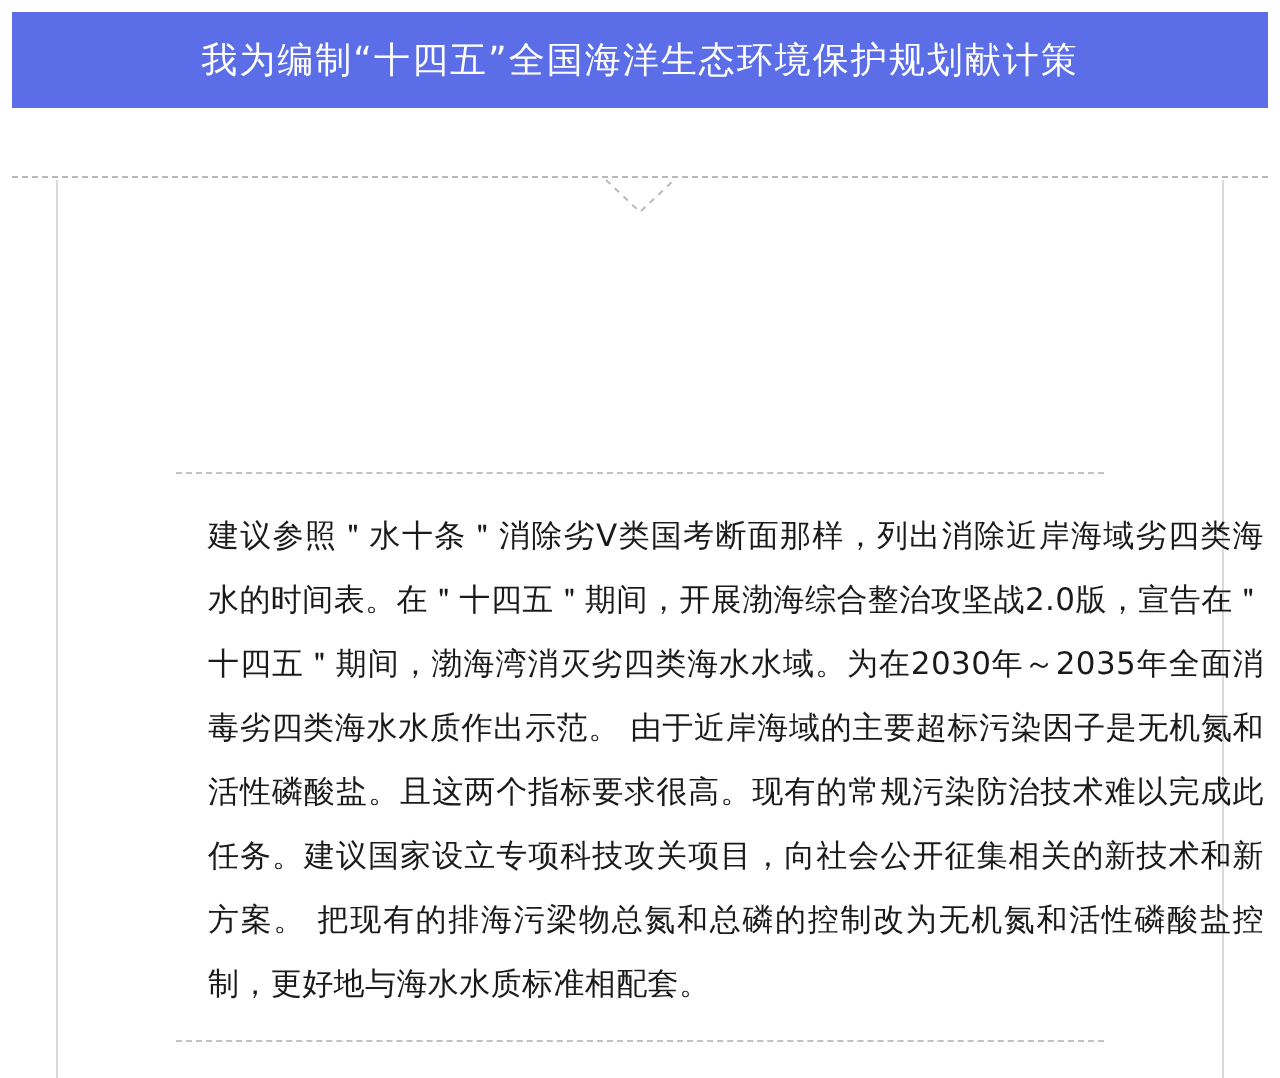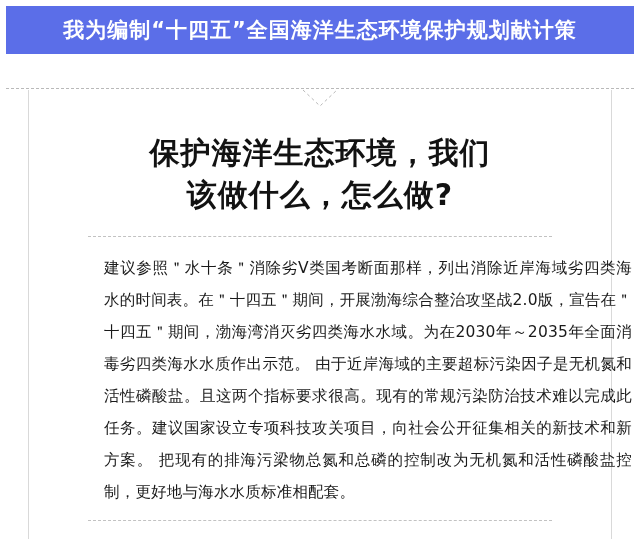--- a/index.html
+++ b/index.html
@@ -39,22 +39,22 @@
     width: 628px;
     height: 48px;
     background: #5b6ee8;
     color: #ffffff;
     display: flex;
     align-items: center;
     justify-content: center;
     box-sizing: border-box;
   }
   .banner-title {
-    font-size: 21px;
-    font-weight: bold;
+    font-size: 18px;
+    font-weight: normal;
     letter-spacing: 1px;
     white-space: nowrap;
     font-family: "DejaVu Sans", "Liberation Sans", sans-serif;
   }
 
   
   .dash-sep {
     position: absolute;
     left: 6px;
     width: 628px;
@@ -132,24 +132,20 @@
   </div>
 
   <div class="dash-sep top"></div>
 
   <div class="chevron">
     <svg width="46" height="22" viewBox="0 0 46 22" xmlns="http://www.w3.org/2000/svg">
       <polyline points="6,2 23,18 40,2" fill="none" stroke="#b9b9b9" stroke-width="1" stroke-dasharray="3 3"></polyline>
     </svg>
   </div>
 
-  <div class="headline">
-    <span class="l1">保护海洋生态环境，我们</span>
-    <span class="l2">该做什么，怎么做?</span>
-  </div>
 
   <div class="dash-rule above"></div>
 
   <div class="body-text">建议参照＂水十条＂消除劣V类国考断面那样，列出消除近岸海域劣四类海水的时间表。在＂十四五＂期间，开展渤海综合整治攻坚战2.0版，宣告在＂十四五＂期间，渤海湾消灭劣四类海水水域。为在2030年～2035年全面消毒劣四类海水水质作出示范。 由于近岸海域的主要超标污染因子是无机氮和活性磷酸盐。且这两个指标要求很高。现有的常规污染防治技术难以完成此任务。建议国家设立专项科技攻关项目，向社会公开征集相关的新技术和新方案。 把现有的排海污梁物总氮和总磷的控制改为无机氮和活性磷酸盐控制，更好地与海水水质标准相配套。</div>
 
   <div class="dash-rule below"></div>
 
 </div>
 
 </body></html>

